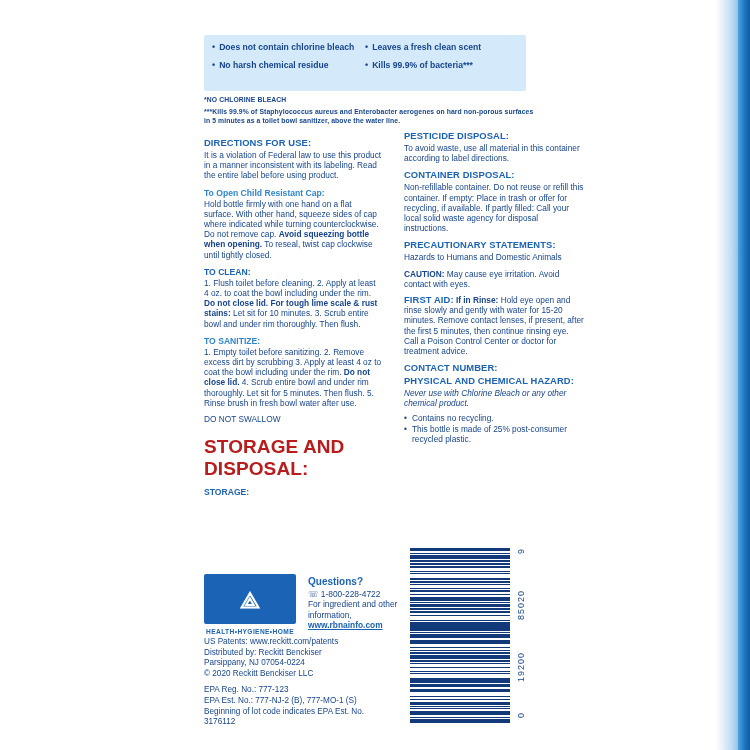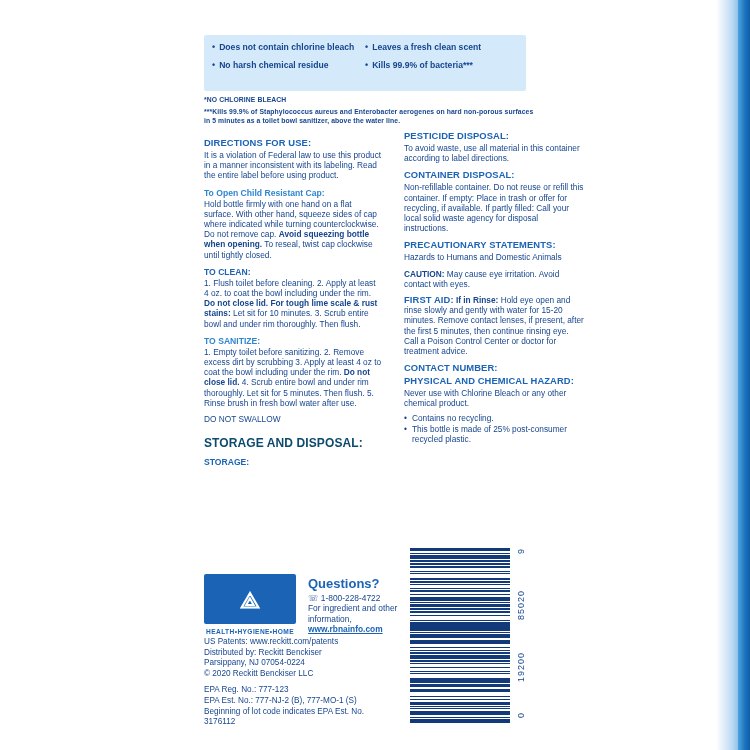--- a/index.html
+++ b/index.html
@@ -105,28 +105,28 @@
   }
   .h-sub.dark {
     color: #1b63b5;
   }
   p.body {
     font-size: 8.3px;
     line-height: 10.2px;
     color: #16458e;
     margin: 0 0 6px 0;
   }
-  p.body.tight { margin-bottom: 0; }
+  p.body.tight { margin-bottom: 0; font-style: italic; }
   .b {
     font-weight: bold;
   }
   .big-head {
-    font-size: 12px;
-    font-weight: bold;
-    color: #0c4a6e;
+    font-size: 19px;
+    font-weight: bold;
+    color: #b91c1c;
     margin: 12px 0 4px 0;
     letter-spacing: 0.1px;
   }
   ul.dots {
     margin: 4px 0 0 0;
     padding: 0;
     list-style: none;
   }
   ul.dots li {
     font-size: 8.3px;
@@ -171,21 +171,21 @@
     text-align: center;
     font-weight: bold;
   }
 
   .questions {
     position: absolute;
     left: 308px; top: 576px;
     width: 110px;
   }
   .questions .q-title {
-    font-size: 13px;
+    font-size: 10px;
     font-weight: bold;
     color: #1b63b5;
     margin-bottom: 2px;
   }
   .questions .q-line {
     font-size: 8.4px;
     line-height: 10.4px;
     color: #16458e;
   }
   .questions .q-url {

